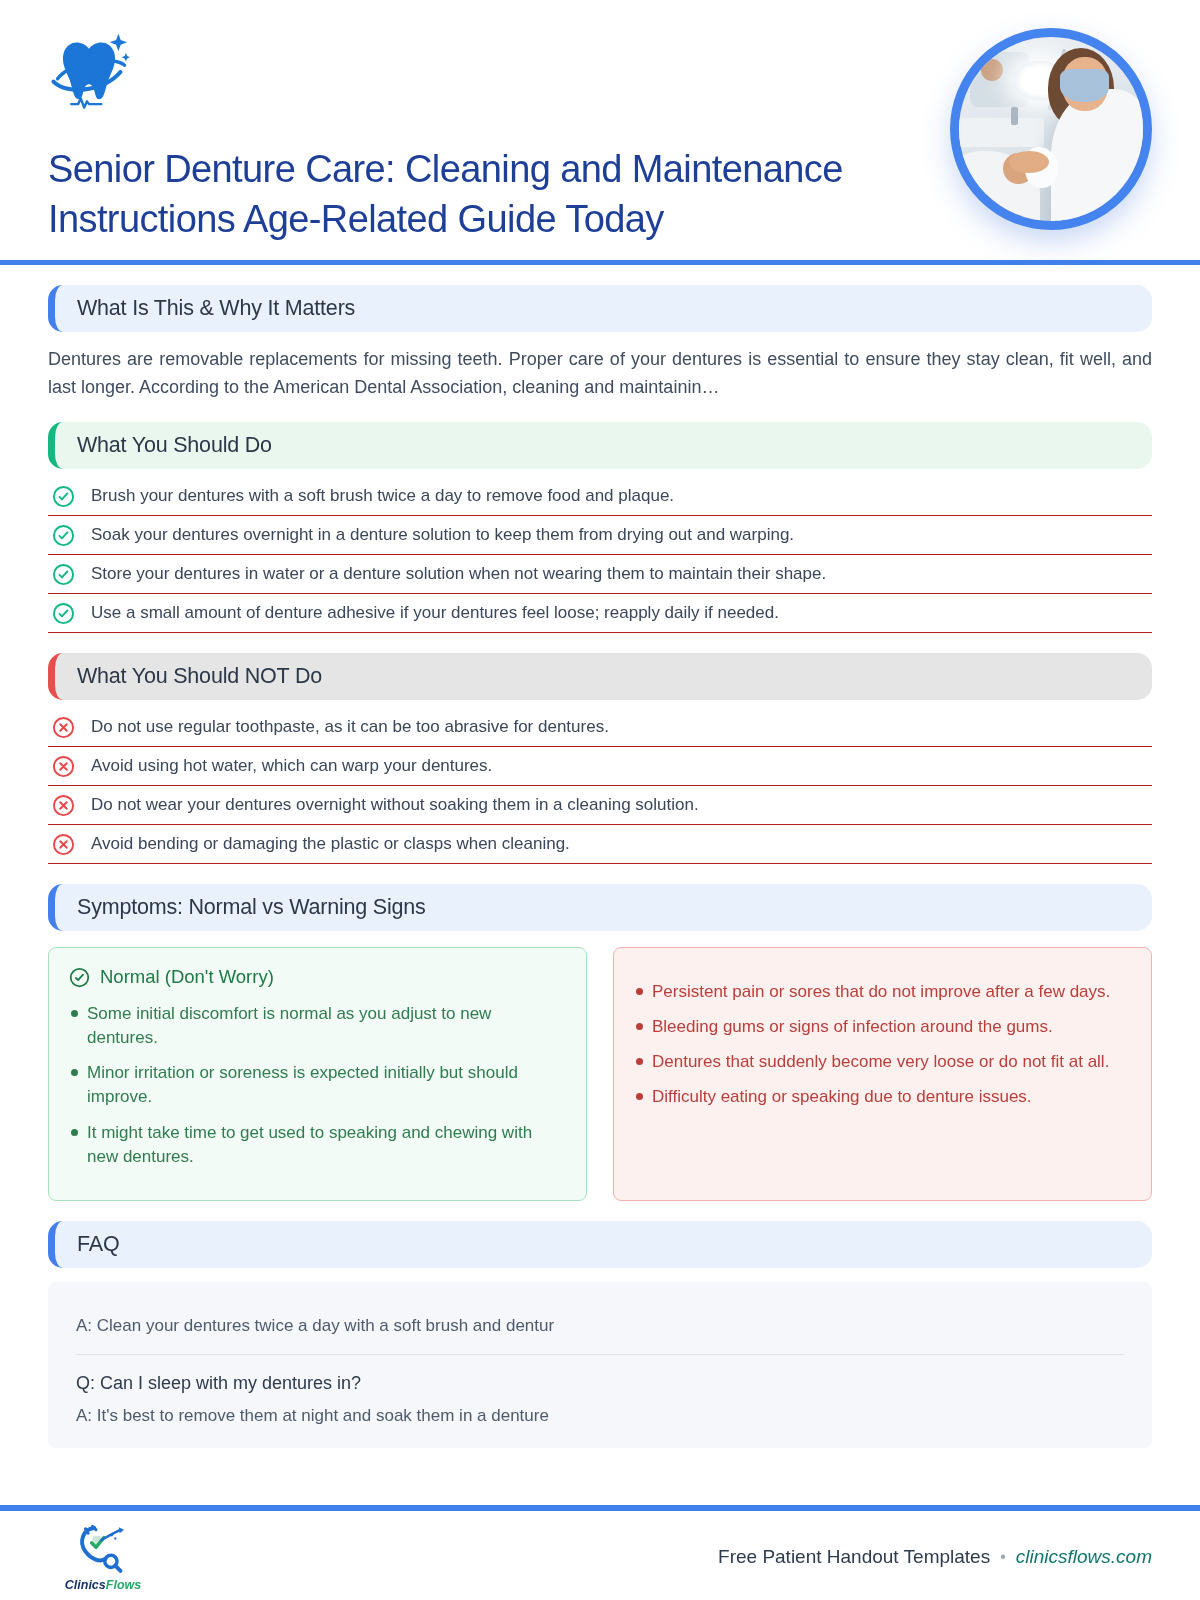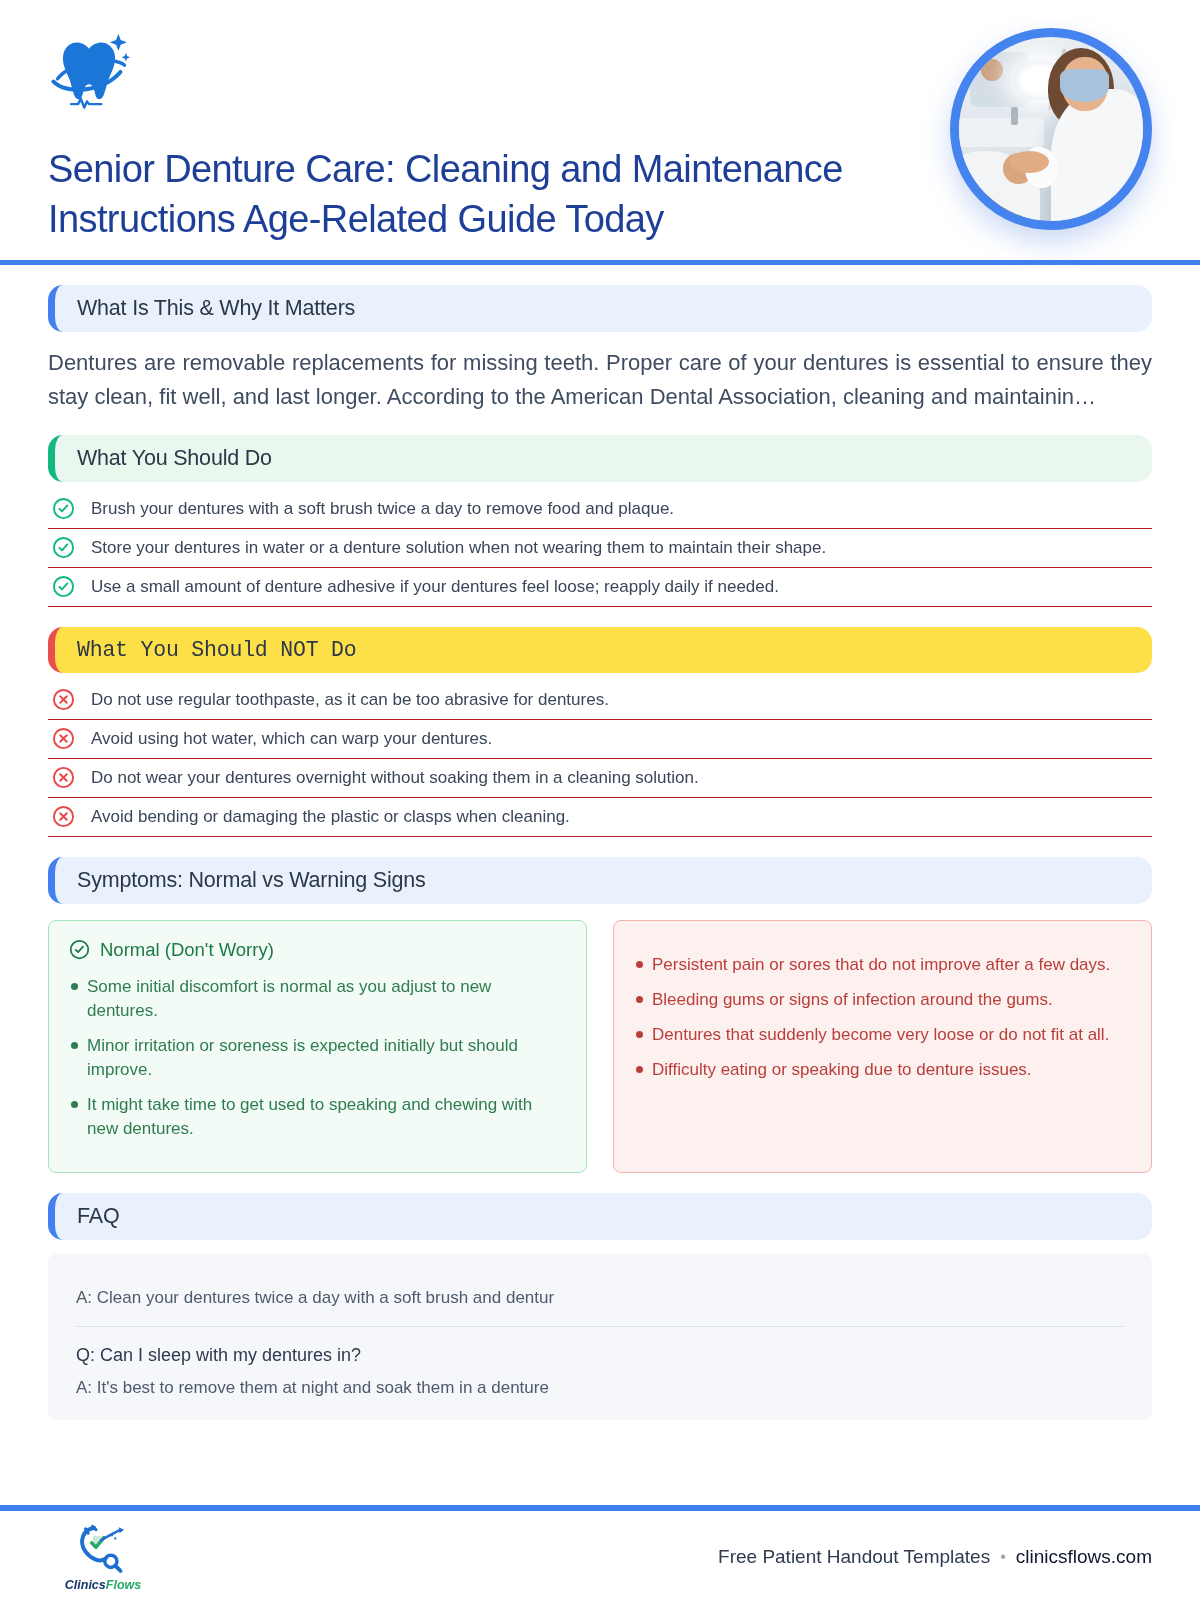--- a/index.html
+++ b/index.html
@@ -45,23 +45,23 @@
 
   .top-rule { height:5px; background:#4080ec; margin-top:16px; }
 
   
   .sec {
     margin-top:20px; padding:11px 22px; border-radius:15px; border-left:7px solid;
     font-size:21.5px; font-weight:500; color:#2c3748; letter-spacing:-0.2px;
   }
   .sec.blue  { background:#e9f1fd; border-color:#447ff0; }
   .sec.green { background:#e9f7ef; border-color:#13b981; }
-  .sec.red   { background:#fde047; border-color:#ea4d4d;font-family:Liberation Mono, monospace; }
-
-  .intro { margin:14px 0 12px; font-size:22px; line-height:1.55; text-align:justify; color:#3f4c60; }
+  .sec.red   { background:#e5e5e5; border-color:#ea4d4d; }
+
+  .intro { margin:14px 0 12px; font-size:18px; line-height:1.55; text-align:justify; color:#3f4c60; }
 
   .chk-list { margin-top:8px; }
   .row {
     display:flex; align-items:center; gap:16px; padding:7.5px 2px 7.5px 4px;
     border-bottom:1px solid #b91c1c; font-size:17px; color:#3a4659;
   }
   .row svg { flex-shrink:0; }
 
   
   .boxes { display:grid; grid-template-columns:1fr 1fr; gap:26px; margin-top:16px; }
@@ -87,21 +87,21 @@
   .footer { position:absolute; left:0; right:0; bottom:0; height:95px; }
   .footer-bar { height:6px; background:#4080ec; }
   .footer-inner { display:flex; justify-content:space-between; align-items:center; padding:10px 48px 0; }
   .brand { display:flex; flex-direction:column; align-items:center; width:110px; }
   .brand svg { width:56px; height:56px; }
   .brand-name { font-size:12.5px; font-weight:700; margin-top:1px; letter-spacing:0; font-style:italic; }
   .brand-clinics { color:#15356b; }
   .brand-flows { color:#27a868; }
   .footer-right { font-size:19px; color:#2e3a4e; display:flex; align-items:center; gap:10px; }
   .footer-dot { color:#9aa6b5; font-size:16px; }
-  .footer-link { color:#0f172a; text-decoration:none; cursor:pointer; }
+  .footer-link { color:#0f766e; text-decoration:none; cursor:pointer;font-style:italic; }
 </style>
 </head>
 <body>
 
 <div class="header">
   <div>
     <svg class="logo-tooth" viewBox="0 0 120 120" aria-hidden="true">
       <g fill="none" stroke="#1b76d8" stroke-linecap="round">
         <path d="M14 70 C34 44 96 36 112 50" stroke-width="5"></path>
       </g>
@@ -143,20 +143,27 @@
   <p class="intro">Dentures are removable replacements for missing teeth. Proper care of your dentures is essential to ensure they stay clean, fit well, and last longer. According to the American Dental Association, cleaning and maintainin…</p>
 
   <div class="sec green">What You Should Do</div>
   <div class="chk-list">
     <div class="row">
       <svg width="23" height="23" viewBox="0 0 24 24">
           <circle cx="12" cy="12" r="10" fill="none" stroke="#10b981" stroke-width="2"></circle>
           <path d="M7.8 12.4l2.6 2.6 5.6-6.2" fill="none" stroke="#10b981" stroke-width="2" stroke-linecap="round" stroke-linejoin="round"></path>
         </svg>
       <span>Brush your dentures with a soft brush twice a day to remove food and plaque.</span>
+    </div>
+    <div class="row">
+      <svg width="23" height="23" viewBox="0 0 24 24">
+          <circle cx="12" cy="12" r="10" fill="none" stroke="#10b981" stroke-width="2"></circle>
+          <path d="M7.8 12.4l2.6 2.6 5.6-6.2" fill="none" stroke="#10b981" stroke-width="2" stroke-linecap="round" stroke-linejoin="round"></path>
+        </svg>
+      <span>Soak your dentures overnight in a denture solution to keep them from drying out and warping.</span>
     </div>
     <div class="row">
       <svg width="23" height="23" viewBox="0 0 24 24">
           <circle cx="12" cy="12" r="10" fill="none" stroke="#10b981" stroke-width="2"></circle>
           <path d="M7.8 12.4l2.6 2.6 5.6-6.2" fill="none" stroke="#10b981" stroke-width="2" stroke-linecap="round" stroke-linejoin="round"></path>
         </svg>
       <span>Store your dentures in water or a denture solution when not wearing them to maintain their shape.</span>
     </div>
     <div class="row">
       <svg width="23" height="23" viewBox="0 0 24 24">

